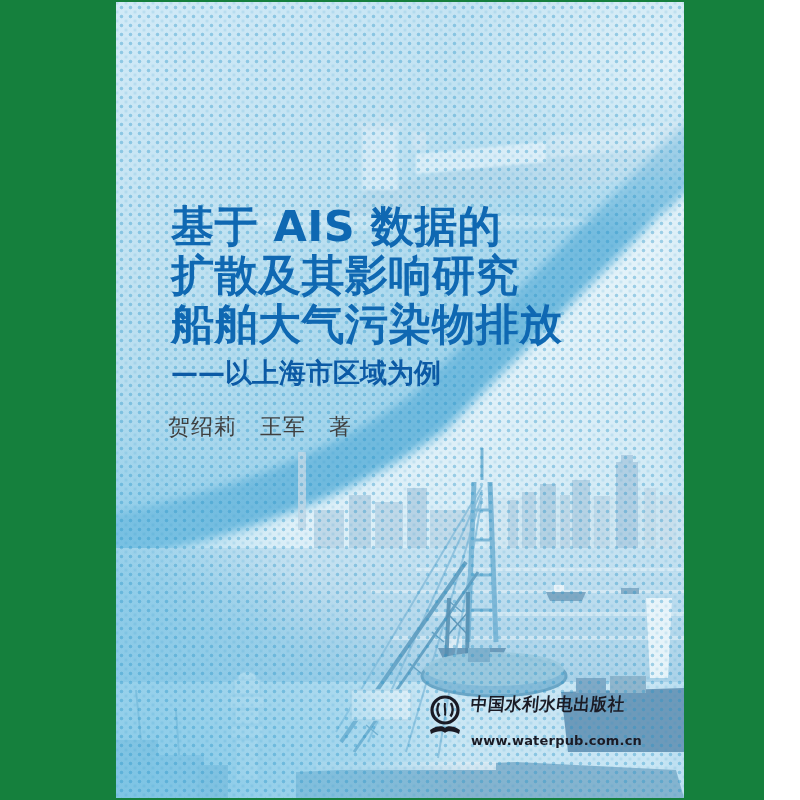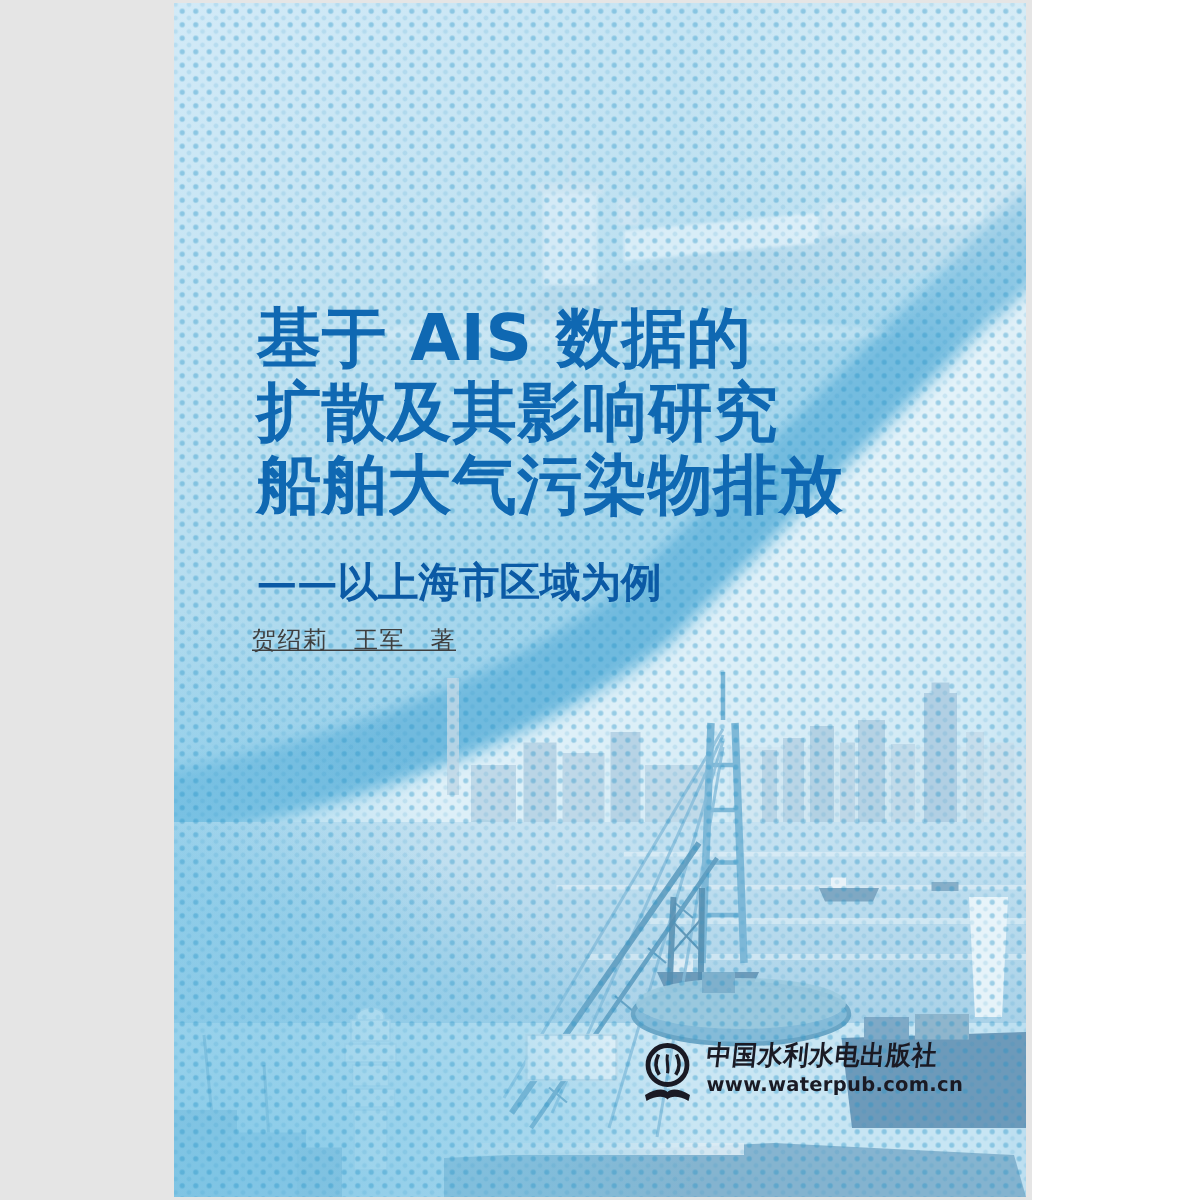--- a/index.html
+++ b/index.html
@@ -1,19 +1,19 @@
 <!DOCTYPE html>
 <html><head>
 <meta charset="utf-8">
 <style>
   html,body{margin:0;padding:0;}
   .page{
     position:relative;
-    width:688px;height:800px;
-    background:#e5e5e5;
+    width:764px;height:800px;
+    background:#15803d;
     overflow:hidden;
     font-family:"DejaVu Sans","Liberation Sans",sans-serif;
   }
   .cover{
     position:absolute;
     left:116px;top:2px;
     width:568px;height:796px;
     overflow:hidden;
     background:linear-gradient(150deg,#d2eaf7 0%,#bfe1f1 28%,#9bd1ea 55%,#7fc4e3 74%,#8ccae6 100%);
   }
@@ -44,46 +44,44 @@
     letter-spacing:0.5px;
     white-space:nowrap;
   }
   .subtitle{
     position:absolute;left:55px;top:356px;z-index:8;
     color:#0b5aa5;
     font-family:"DejaVu Serif","Liberation Serif",serif;
     font-weight:bold;
     font-size:27px;line-height:30px;
     white-space:nowrap;
-    margin-top:16px;
   }
   .authors{
     position:absolute;left:52px;top:414px;z-index:8;
     color:#3f3f3f;
-    font-size:16px;line-height:22px;
+    font-size:22px;line-height:22px;
     letter-spacing:1px;
     white-space:nowrap;
-    text-decoration:underline;
   }
   .publisher{
     position:absolute;left:310px;top:692px;z-index:9;
     display:flex;gap:7px;align-items:flex-start;
     color:#1a1a24;
   }
   .pub-logo{width:38px;height:48px;display:block;}
   .pub-text{display:flex;flex-direction:column;}
   .pub-name{
     font-family:"DejaVu Serif","Liberation Serif",serif;
     font-weight:bold;font-size:17.5px;line-height:20px;
     letter-spacing:.5px;white-space:nowrap;
     transform:skewX(-6deg) scaleX(.95);transform-origin:left center;
   }
   .pub-url{
     font-weight:bold;font-size:13px;line-height:15px;
-    letter-spacing:.2px;margin-top:2px;white-space:nowrap;
+    letter-spacing:.2px;margin-top:19px;white-space:nowrap;
   }
 </style>
 </head>
 <body>
 
 <div class="page">
   <div class="cover">
 
     <svg class="ship-svg" viewBox="0 0 568 130" preserveAspectRatio="none">
       <g>

